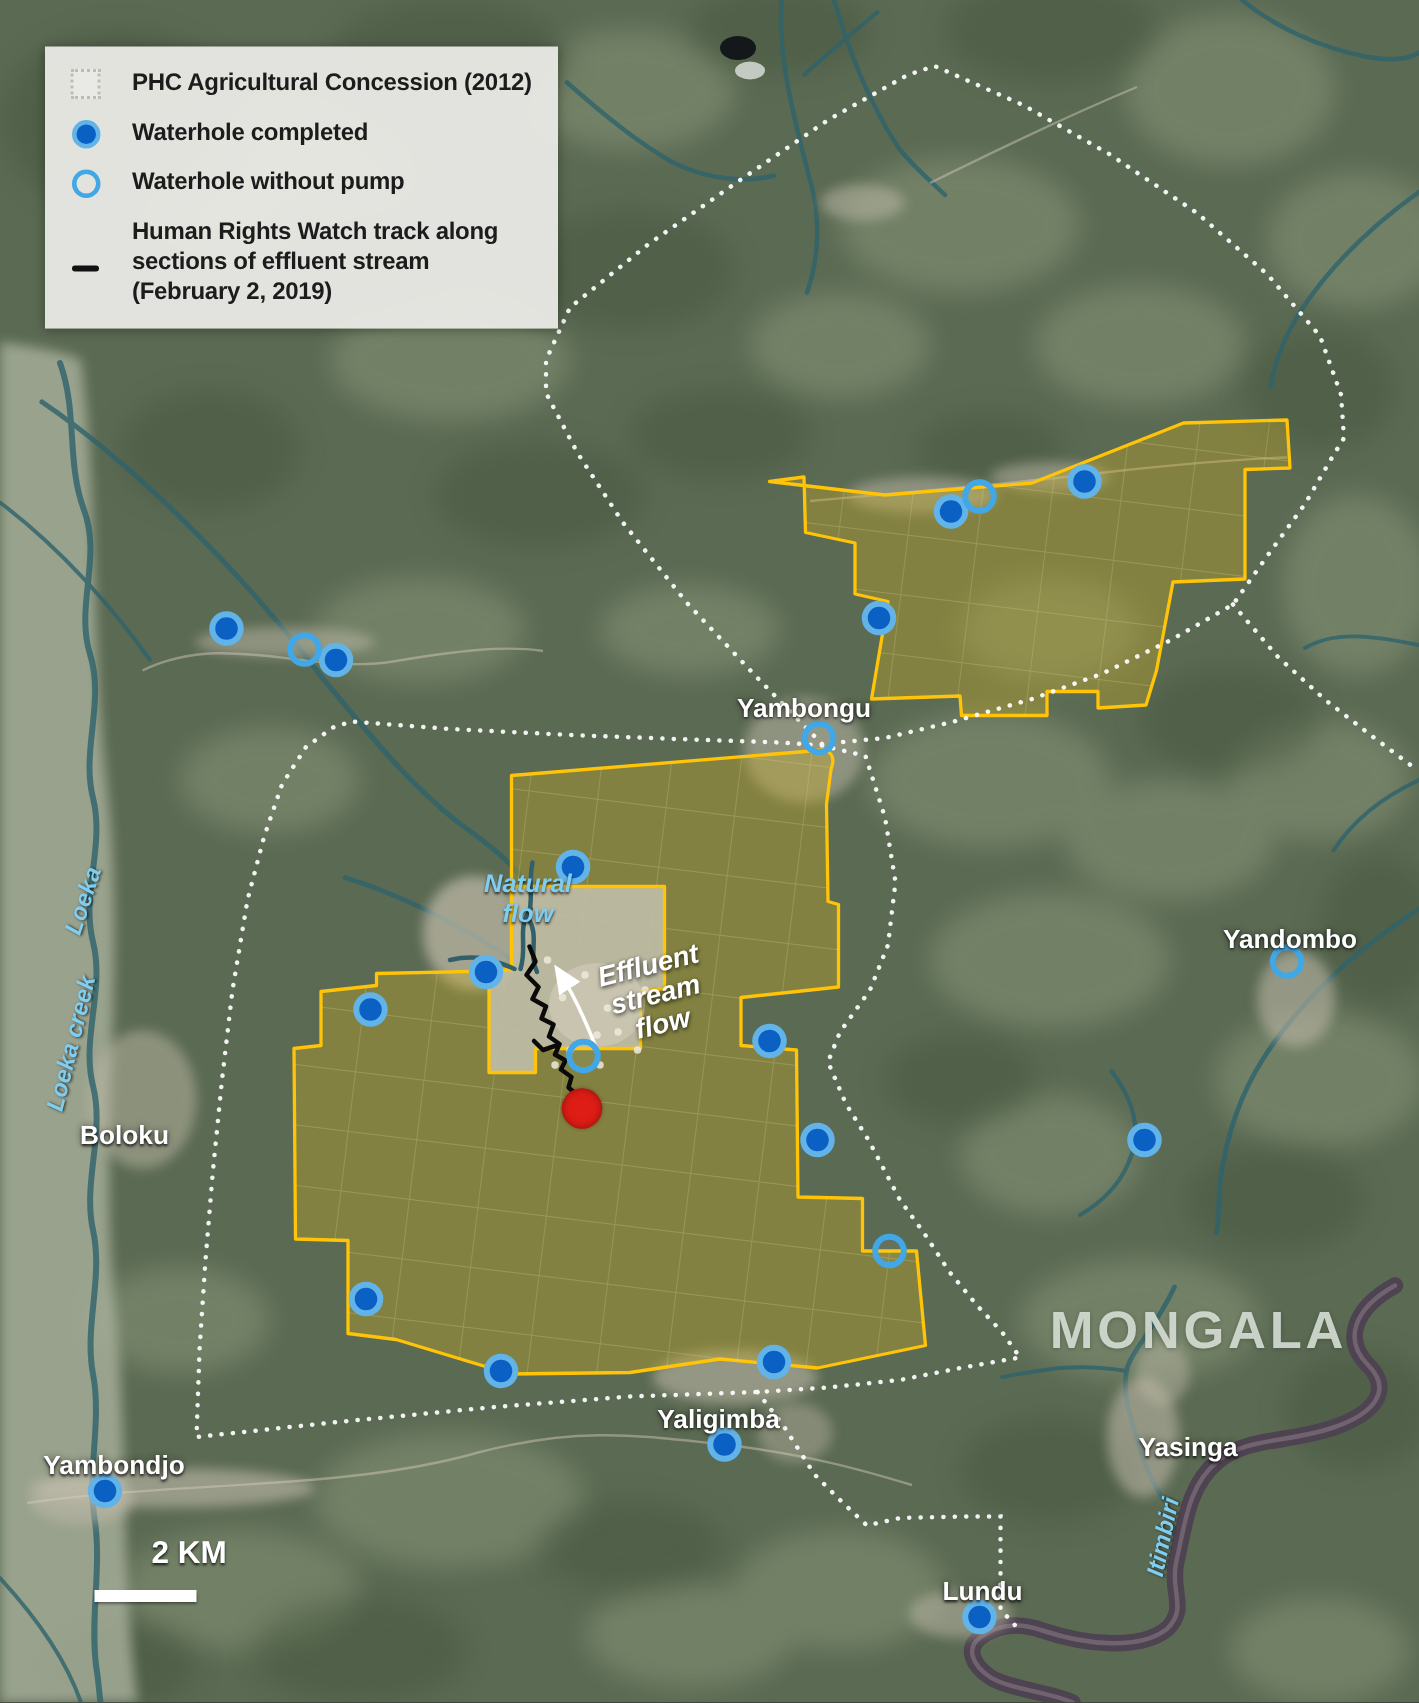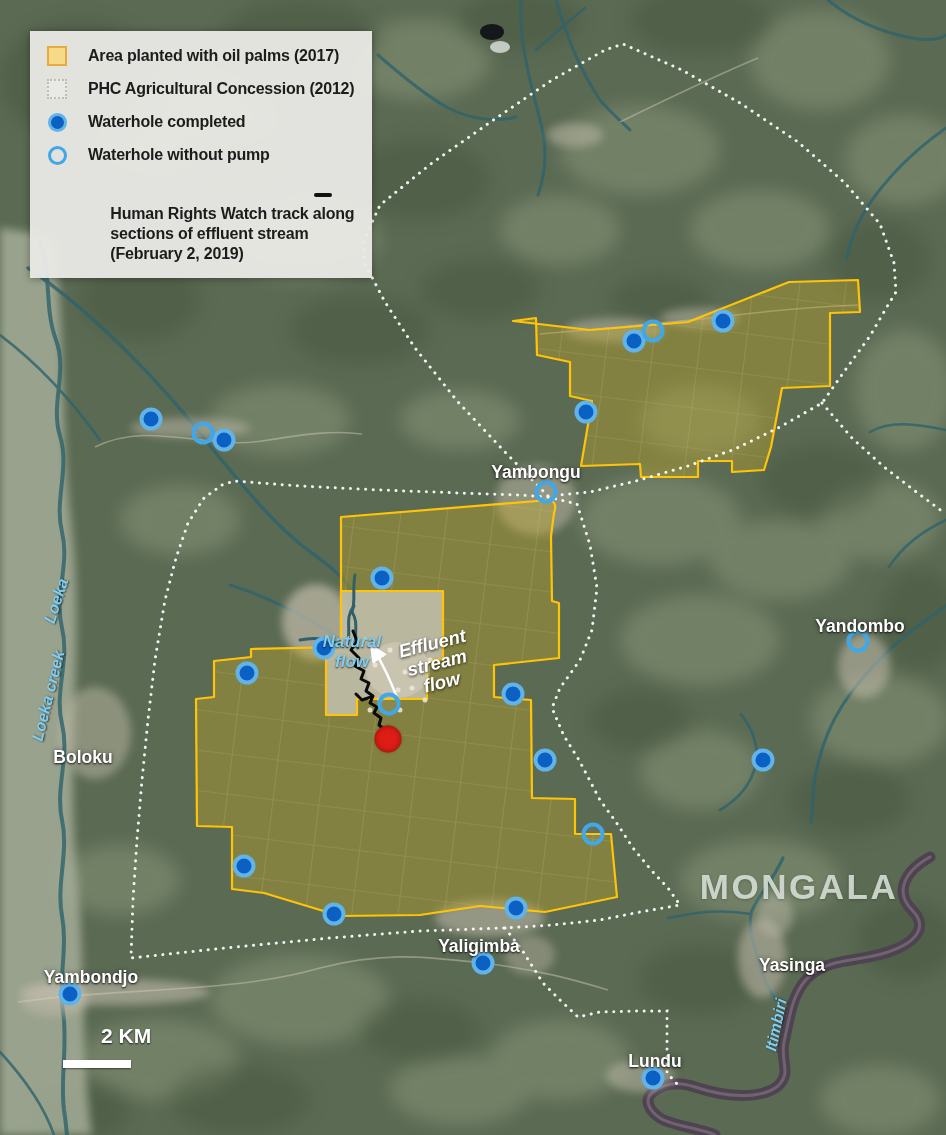--- a/index.html
+++ b/index.html
@@ -24,21 +24,21 @@
        text-shadow:0 1px 3px rgba(40,50,40,.35);margin-top:32px;}
   .lbl.annotation{color:#fff;font-size:18.5px;font-weight:700;font-style:italic;line-height:1.08;
        text-shadow:0 1px 3px rgba(0,0,0,.8);}
   .mill-label{position:absolute;left:389px;top:757px;transform:translateX(-50%);text-align:center;
        color:#fff;font-size:17.5px;font-weight:700;line-height:1.25;white-space:nowrap;
        text-shadow:0 1px 2px rgba(0,0,0,.85),0 0 5px rgba(0,0,0,.4);}
   
   .legend{position:absolute;left:30px;top:31px;background:rgba(234,234,230,.95);
        box-shadow:0 1px 7px rgba(0,0,0,.35);padding:15px 18px 14px 14px;color:#1c1c1c;}
   .lg-row{display:flex;align-items:center;margin-bottom:13px;}
-  .lg-row:last-child{margin-bottom:0;align-items:flex-end;flex-direction:column;}
+  .lg-row:last-child{margin-bottom:0;align-items:center;}
   .lg-ic{width:26px;margin-right:18px;flex:0 0 26px;display:flex;justify-content:center;align-items:center;}
   .lg-tx{font-size:16px;font-weight:700;letter-spacing:-0.2px;white-space:nowrap;line-height:1.25;}
   .lg-tx.multi{white-space:pre-line;}
   .ic-sq{width:16px;height:16px;background:#f6da88;border:2.5px solid #e9a93e;}
   .ic-dsq{width:16px;height:16px;border:2px dotted #bdbdb5;background:rgba(255,255,255,.25);}
   .ic-c1{width:13px;height:13px;border-radius:50%;background:#0b60c4;border:3.5px solid #62b3e8;}
   .ic-c2{width:13px;height:13px;border-radius:50%;border:3.5px solid #41a7e6;background:transparent;}
   .ic-dash{width:18px;height:3.5px;background:#111;border-radius:2px;margin-top:8px;}
   
   .scale-label{position:absolute;left:63px;top:1024px;color:#fff;font-size:21px;font-weight:700;
@@ -258,56 +258,50 @@
       </div>
       <div class="lbl place" style="left: 83px; top: 757px;">
         <div>Boloku</div>
       </div>
       <div class="lbl place" style="left: 479px; top: 946px;">
         <div>Yaligimba</div>
       </div>
       <div class="lbl place" style="left: 757px; top: 965px; margin-left: 35px;">
         <div>Yasinga</div>
       </div>
-      <div class="lbl place" style="left: 76px; top: 977px; margin-left: 15px;">
+      <div class="lbl place" style="left: 76px; top: 977px;">
         <div>Yambondjo</div>
       </div>
       <div class="lbl place" style="left: 655px; top: 1061px;">
         <div>Lundu</div>
       </div>
       <div class="lbl region" style="left: 799px; top: 855px;">
         <div>MONGALA</div>
       </div>
-      <div class="lbl water pond" style="left: 352px; top: 652px;">
+      <div class="lbl water pond" style="left: 352px; top: 600px;">
         <div>Natural</div>
         <div>flow</div>
       </div>
       <div class="lbl water" style="left: 57px; top: 601px; transform: translate(-50%, -50%) rotate(-72deg);">
         <div>Loeka</div>
       </div>
       <div class="lbl water" style="left: 49px; top: 696px; transform: translate(-50%, -50%) rotate(-76deg);">
         <div>Loeka creek</div>
       </div>
       <div class="lbl water" style="left: 777px; top: 1025px; transform: translate(-50%, -50%) rotate(-78deg);">
         <div>Itimbiri</div>
       </div>
       <div class="lbl annotation" style="left: 437px; top: 663px; transform: translate(-50%, -50%) rotate(-14deg);">
         <div>Effluent</div>
         <div>stream</div>
         <div>flow</div>
       </div>
     </div>
 
 <div class="legend">
-  <div class="lg-row">
-    <span class="lg-ic">
-          <span class="ic-sq"></span>
-        </span>
-    <span class="lg-tx">Area planted with oil palms (2017)</span>
-  </div>
   <div class="lg-row">
     <span class="lg-ic">
           <span class="ic-dsq"></span>
         </span>
     <span class="lg-tx">PHC Agricultural Concession (2012)</span>
   </div>
   <div class="lg-row">
     <span class="lg-ic">
           <span class="ic-c1"></span>
         </span>

